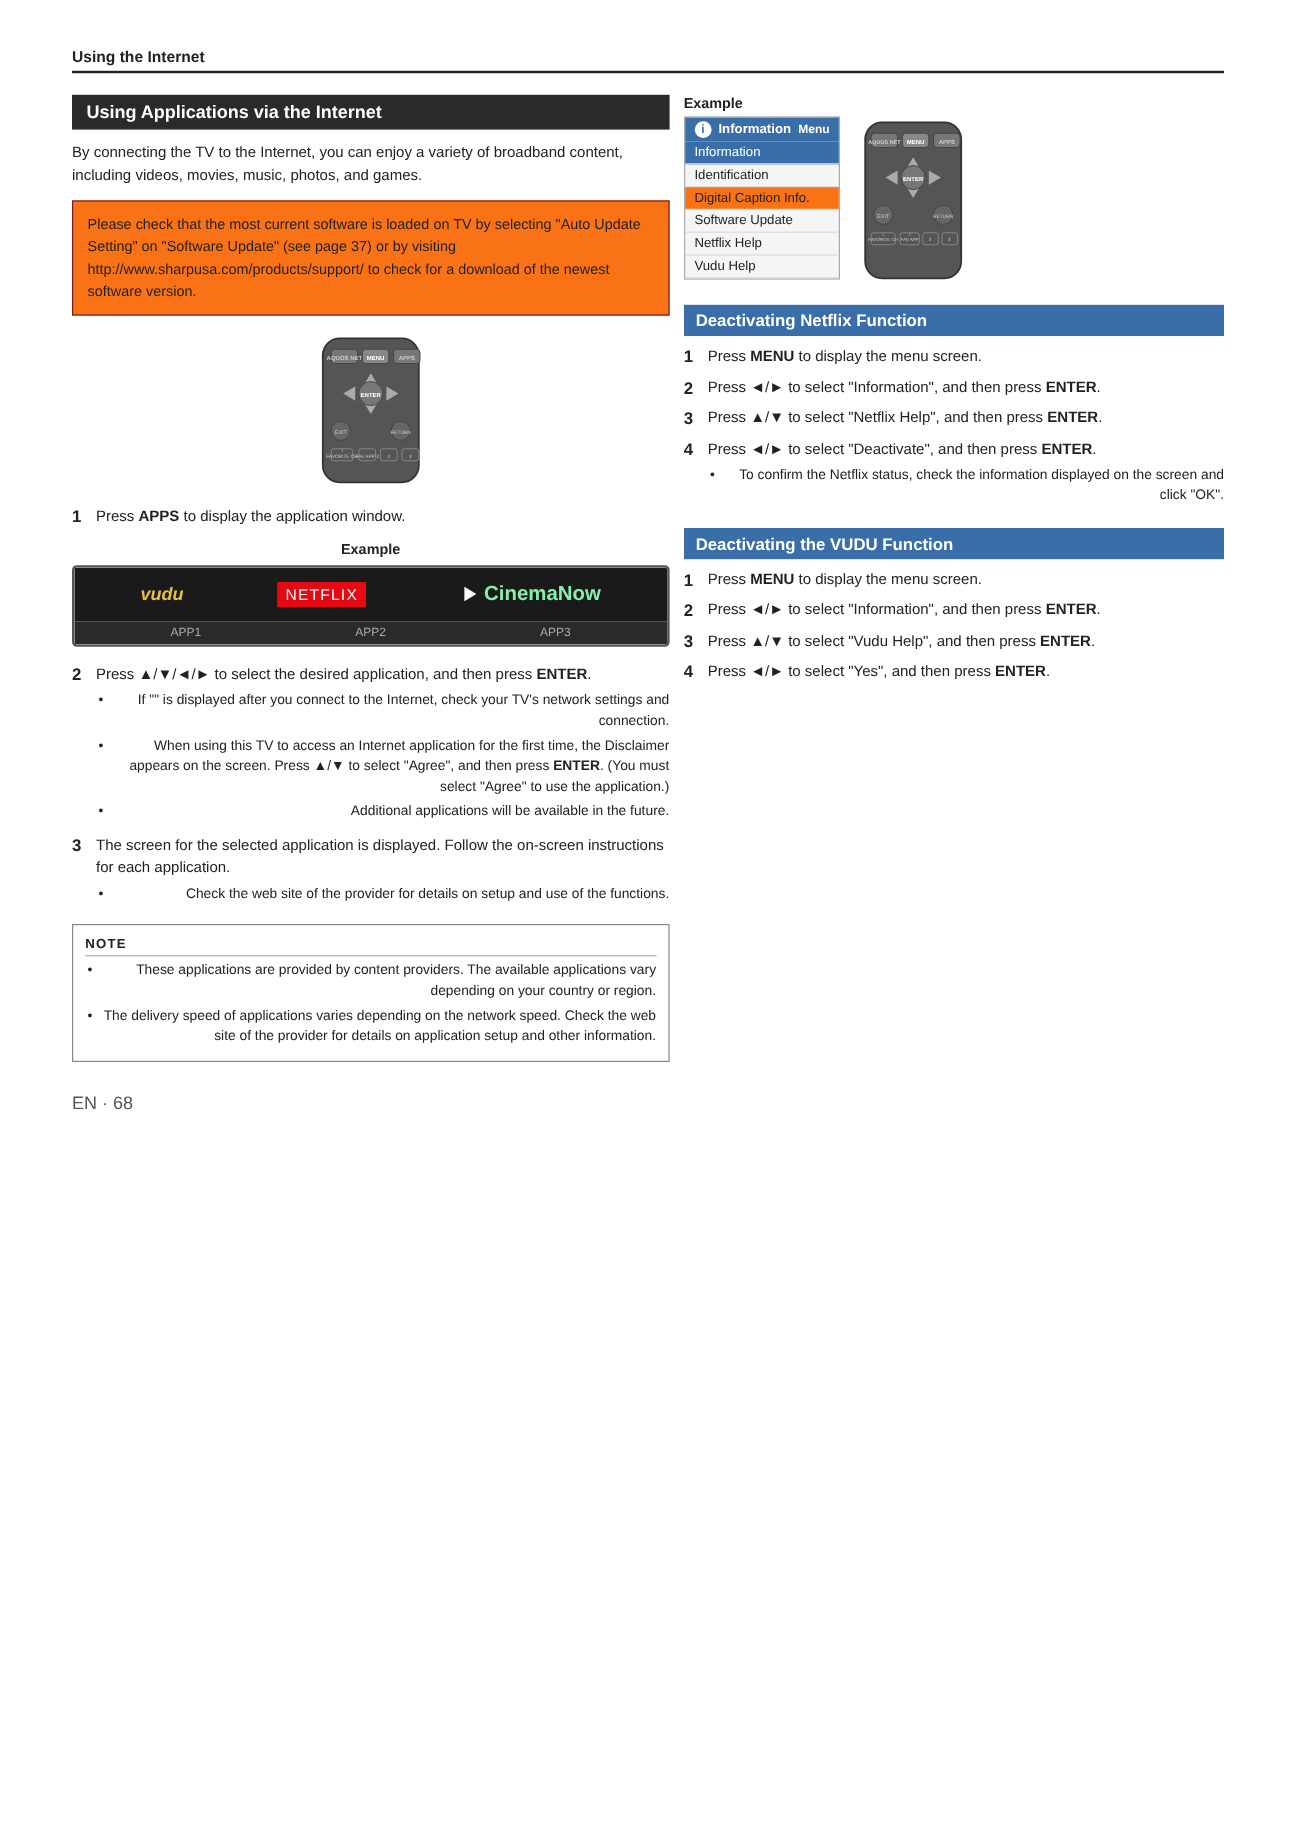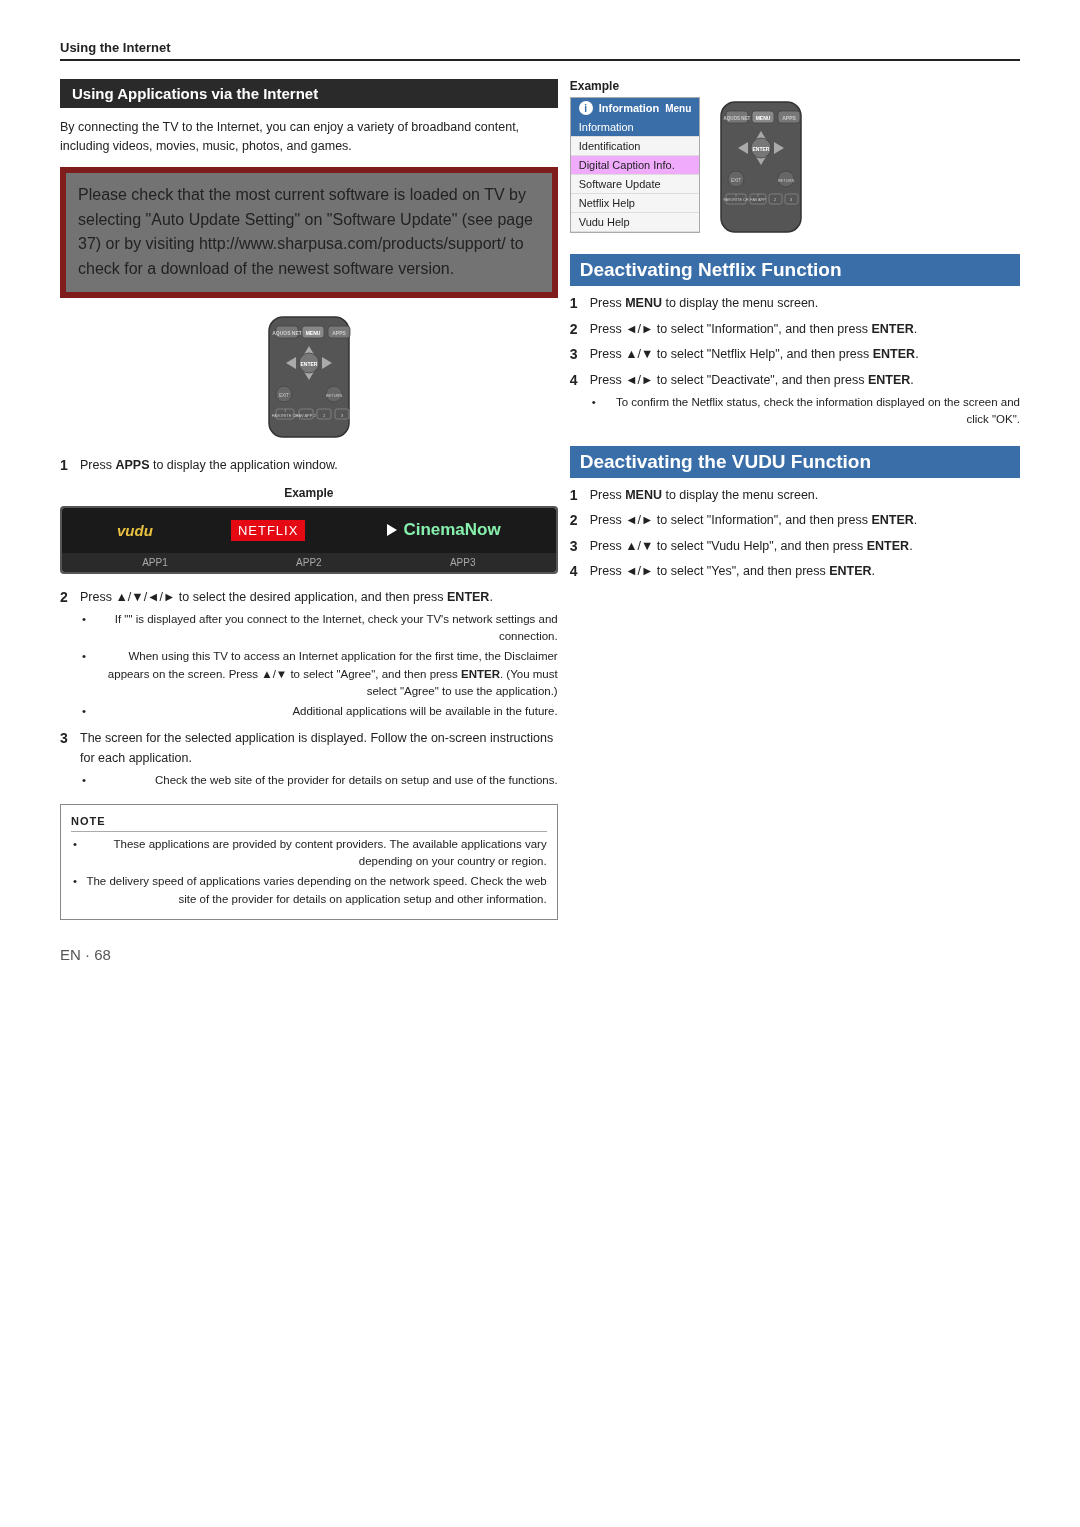--- a/index.html
+++ b/index.html
@@ -43,26 +43,26 @@
       margin-bottom: 10px;
     }
 
     .body-text {
       font-size: 12.5px;
       line-height: 1.55;
       margin-bottom: 10px;
     }
 
     .notice-box {
-      border: 6px solid #7f1d1d;
+      border: 1px solid #7f1d1d;
       padding: 10px 12px;
-      font-size: 16px;
+      font-size: 12px;
       line-height: 1.55;
       margin-bottom: 14px;
-      background: #737373;
+      background: #f97316;
     }
 
     
     .remote-illustration {
       display: flex;
       justify-content: center;
       margin: 10px 0 14px 0;
     }
 
     .step-list {
@@ -222,27 +222,27 @@
     .menu-item {
       padding: 3px 8px;
       border-bottom: 1px solid #ddd;
       cursor: default;
     }
     .menu-item.active {
       background: #3a6ea8;
       color: #fff;
     }
     .menu-item.highlighted {
-      background: #f0abfc;
+      background: #f97316;
     }
 
     .subsection-title {
       background: #3a6ea8;
       color: #fff;
-      font-size: 19px;
+      font-size: 14px;
       font-weight: bold;
       padding: 5px 10px;
       margin-bottom: 8px;
       margin-top: 14px;
     }
 
     .page-footer {
       margin-top: 26px;
       font-size: 15px;
       color: #555;

